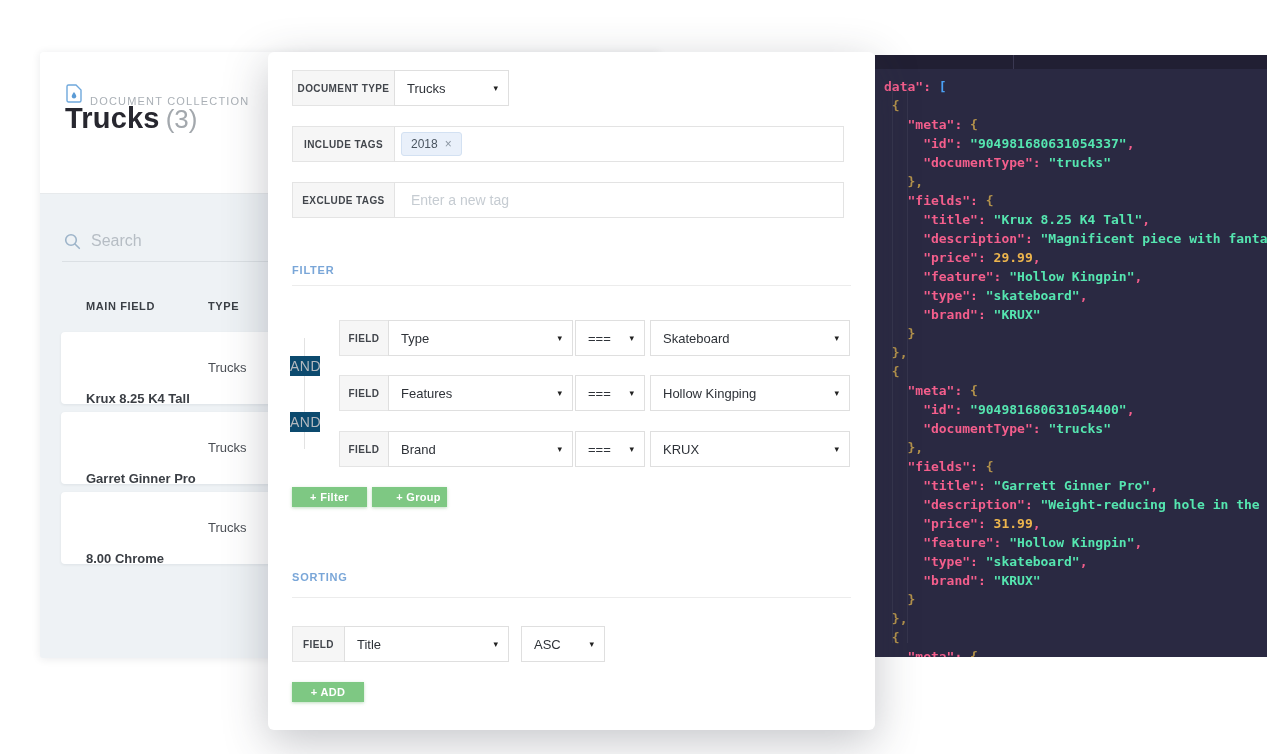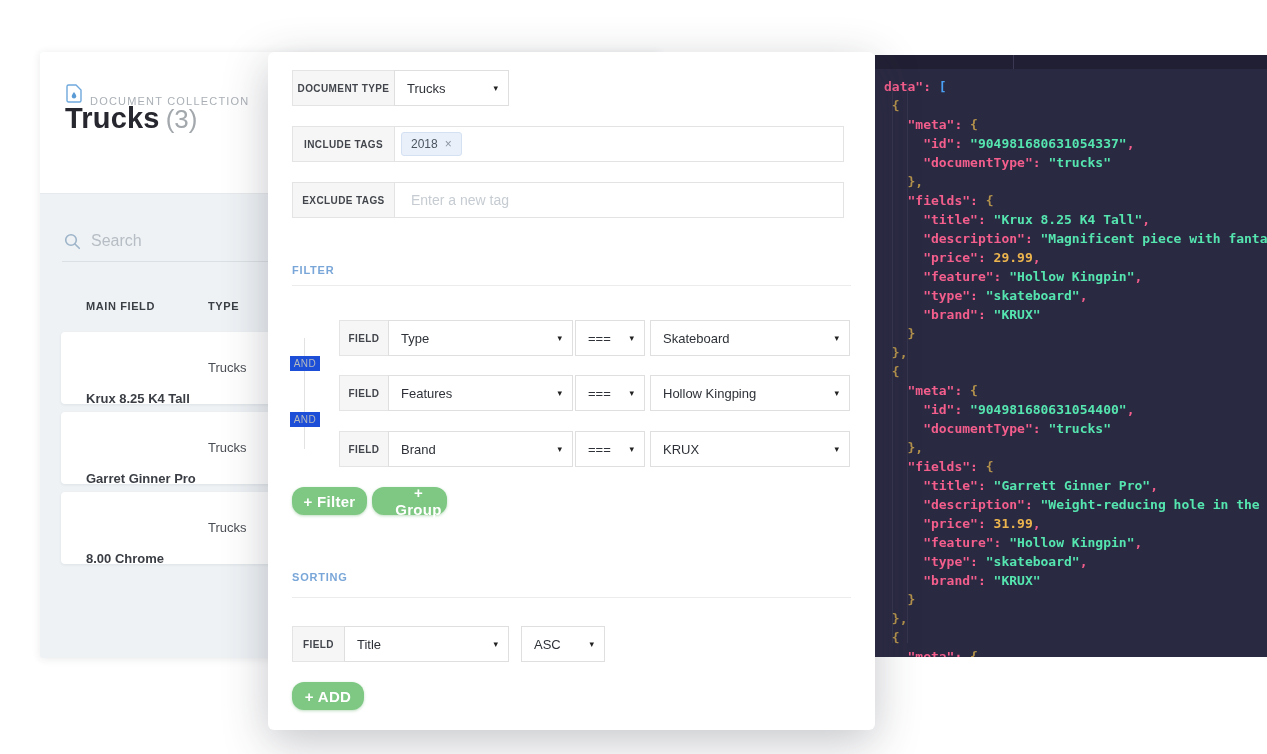--- a/index.html
+++ b/index.html
@@ -82,33 +82,33 @@
 
   .row-exclude { position: absolute; left: 24px; top: 130px; display: flex; }
   .row-exclude .ctl-label { width: 103px; }
   .exclude-input-box { width: 450px; margin-left: -1px; border: 1px solid #e3e3e3; background: #fff; height: 36px; display: flex; align-items: center; padding: 0 8px; }
 
   .section-title { position: absolute; left: 24px; font-size: 11px; font-weight: 700; color: #79a6d8; letter-spacing: 0.8px; }
   .section-line { position: absolute; left: 24px; width: 559px; height: 1px; background: #ececec; }
 
   .and-line { position: absolute; left: 36px; top: 286px; width: 1px; height: 111px; background: #e2e2e2; }
   .and-label {
-    position: absolute; left: 22px; width: 30px; font-size: 10px; color: #b4b9bf; letter-spacing: 0.5px;
-    background: #1d4ed8; text-align: center; padding: 2px 0; z-index: 2;
+    position: absolute; left: 22px; width: 30px; font-size: 14px; color: #b4b9bf; letter-spacing: 0.5px;
+    background: #0c4a6e; text-align: center; padding: 2px 0; z-index: 2;
   }
 
   .filter-row { position: absolute; left: 71px; display: flex; }
   .filter-row .ctl-label { width: 50px; }
   .filter-row .sel-field { width: 185px; margin-left: -1px; }
   .filter-row .sel-op { width: 70px; margin-left: 2px; }
   .filter-row .sel-val { width: 200px; margin-left: 5px; }
 
   .green-btn {
-    position: absolute; height: 28px; background: #7ec883; border: none; border-radius: 12px;
-    color: #ffffff; font-size: 15px; font-weight: 700; font-family: "Liberation Sans", sans-serif;
+    position: absolute; height: 20px; background: #7ec883; border: none; border-radius: 0;
+    color: #ffffff; font-size: 11px; font-weight: 700; font-family: "Liberation Sans", sans-serif;
     display: flex; align-items: center; justify-content: center; cursor: pointer;
     box-shadow: 0 1px 3px rgba(110,180,115,0.45); letter-spacing: 0.3px;
   }
   .btn-filter { left: 24px; top: 435px; width: 75px; }
   .btn-group  { left: 104px; top: 435px; width: 75px; padding-left: 18px; }
   .btn-add    { left: 24px; top: 630px; width: 72px; }
 
   .sort-row { position: absolute; left: 24px; top: 574px; display: flex; }
   .sort-row .ctl-label { width: 53px; }
   .sort-row .sel-sortfield { width: 165px; margin-left: -1px; }

